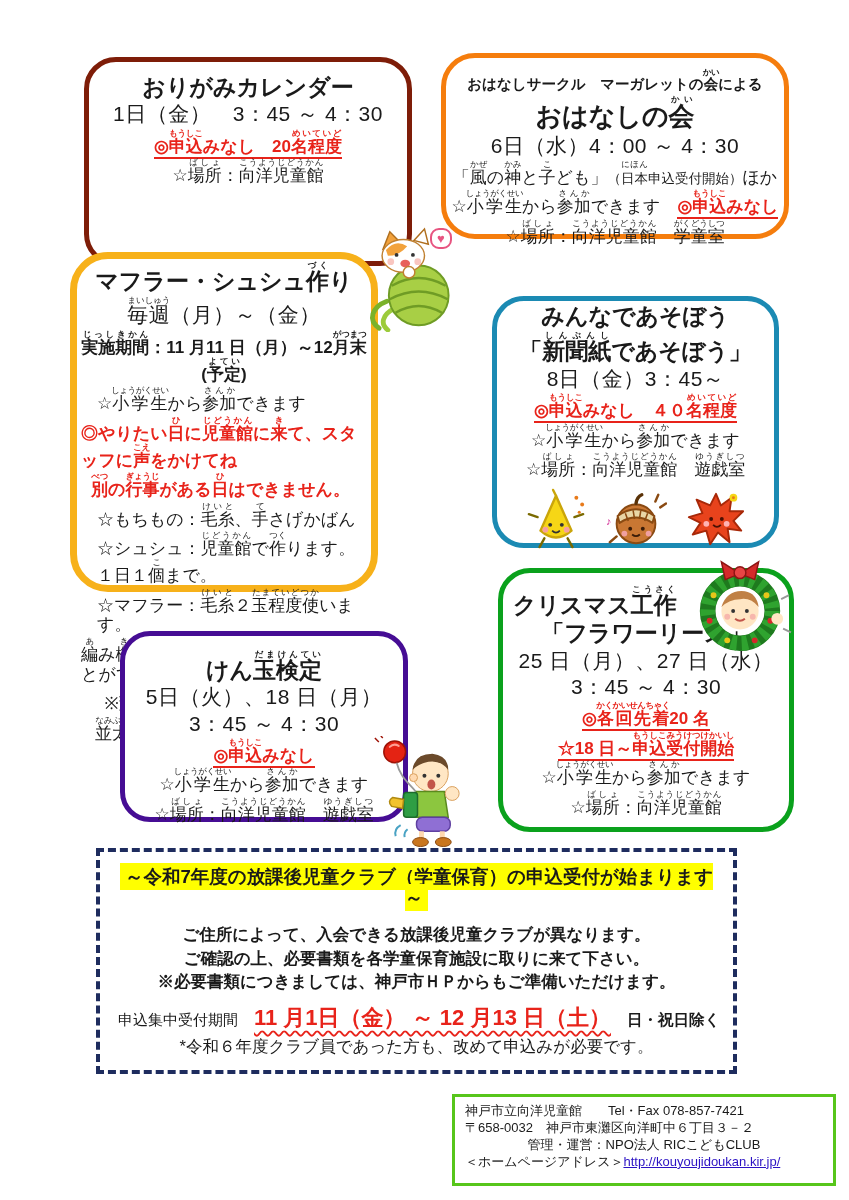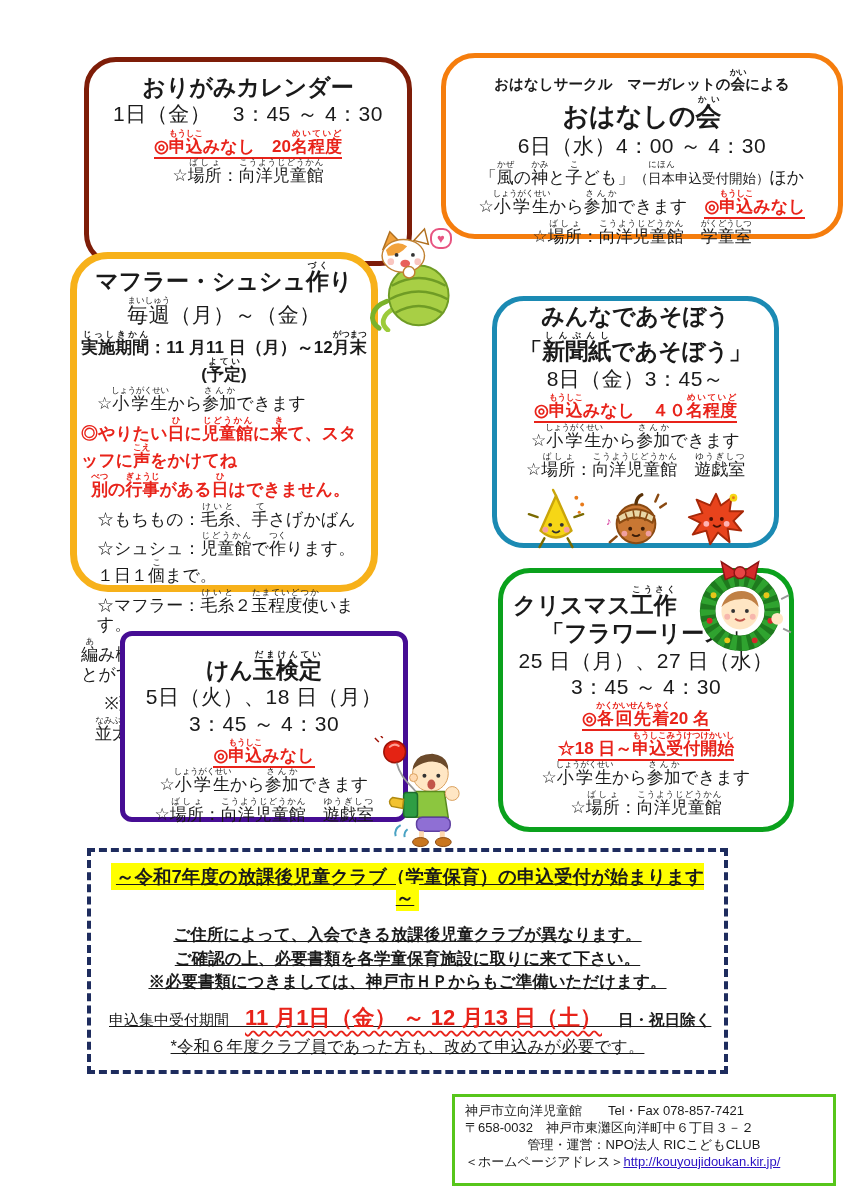--- a/index.html
+++ b/index.html
@@ -1,25 +1,25 @@
 <!DOCTYPE html>
 <html style="--maroon: #7e1d08; --orange: #f57d0d; --gold: #f7b11a; --teal: #1b8ab3; --green: #0aa11c; --purple: #460d94; --navy: #1e2c5e; --lime: #57c61b; --red: #e8231a; --highlight: #ffff00; --link: #2b12c4;"><head>
 <meta charset="utf-8">
 <style>
   html,body{margin:0;padding:0;background:#fff;}
   body{width:849px;height:1200px;position:relative;font-family:"Liberation Sans",sans-serif;color:#1a1a1a;}
   .page{position:absolute;inset:0;overflow:hidden;}
   .evbox{position:absolute;box-sizing:border-box;background:#fff;text-align:center;}
   #box-origami{left:84px;top:57px;width:328px;height:209px;border:5px solid var(--maroon);border-radius:32px;padding-top:10px;}
-  #box-story{left:441px;top:53px;width:402px;height:186px;border:5px solid var(--orange);border-radius:34px;padding-top:8px;}
+  #box-story{left:441px;top:53px;width:348px;height:186px;border:5px solid var(--orange);border-radius:34px;padding-top:8px;}
   #box-muffler{left:70px;top:252px;width:308px;height:340px;border:7px solid var(--gold);border-radius:38px;padding:0 4px 0;}
   #box-news{left:492px;top:296px;width:287px;height:252px;border:5px solid var(--teal);border-radius:32px;padding-top:0;}
   #box-xmas{left:498px;top:568px;width:296px;height:264px;border:5px solid var(--green);border-radius:32px;padding-top:10px;}
-  #box-kendama{left:120px;top:631px;width:288px;height:191px;border:5px solid var(--purple);border-radius:12px;padding-top:12px;}
-  #box-club{left:87px;top:848px;width:641px;height:226px;border:4px dashed var(--navy);padding:12px 10px 0;text-decoration:underline;}
+  #box-kendama{left:120px;top:631px;width:288px;height:191px;border:5px solid var(--purple);border-radius:30px;padding-top:12px;}
+  #box-club{left:96px;top:848px;width:641px;height:226px;border:4px dashed var(--navy);padding:12px 10px 0;}
   #box-footer{left:452px;top:1094px;width:384px;height:92px;border:3px solid var(--lime);text-align:left;padding:5px 10px;font-size:13px;line-height:1.55;}
   .line{margin:2px 0;line-height:1.15;}
   ruby rt{font-size:8.5px;letter-spacing:-0.5px;}
   .t1{font-size:23px;font-weight:700;}
   .xl{font-size:26px;}
   .t2{font-size:21px;letter-spacing:0.5px;}
   .b{font-size:17px;}
   .st{font-size:14.5px;font-weight:700;}
   .bold{font-weight:700;}
   .left{text-align:left;}

